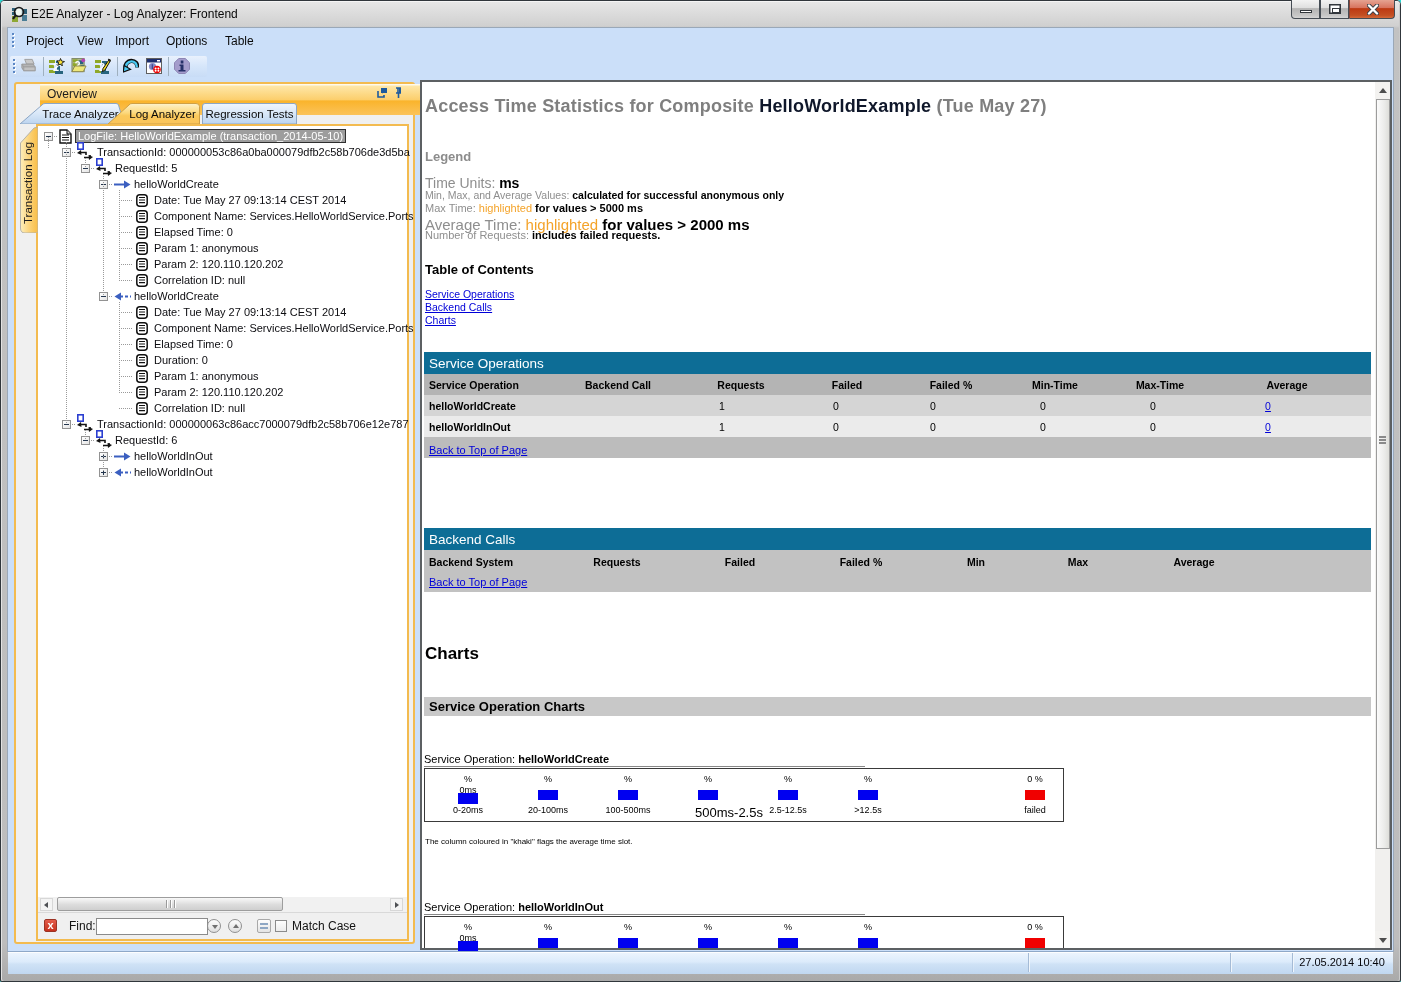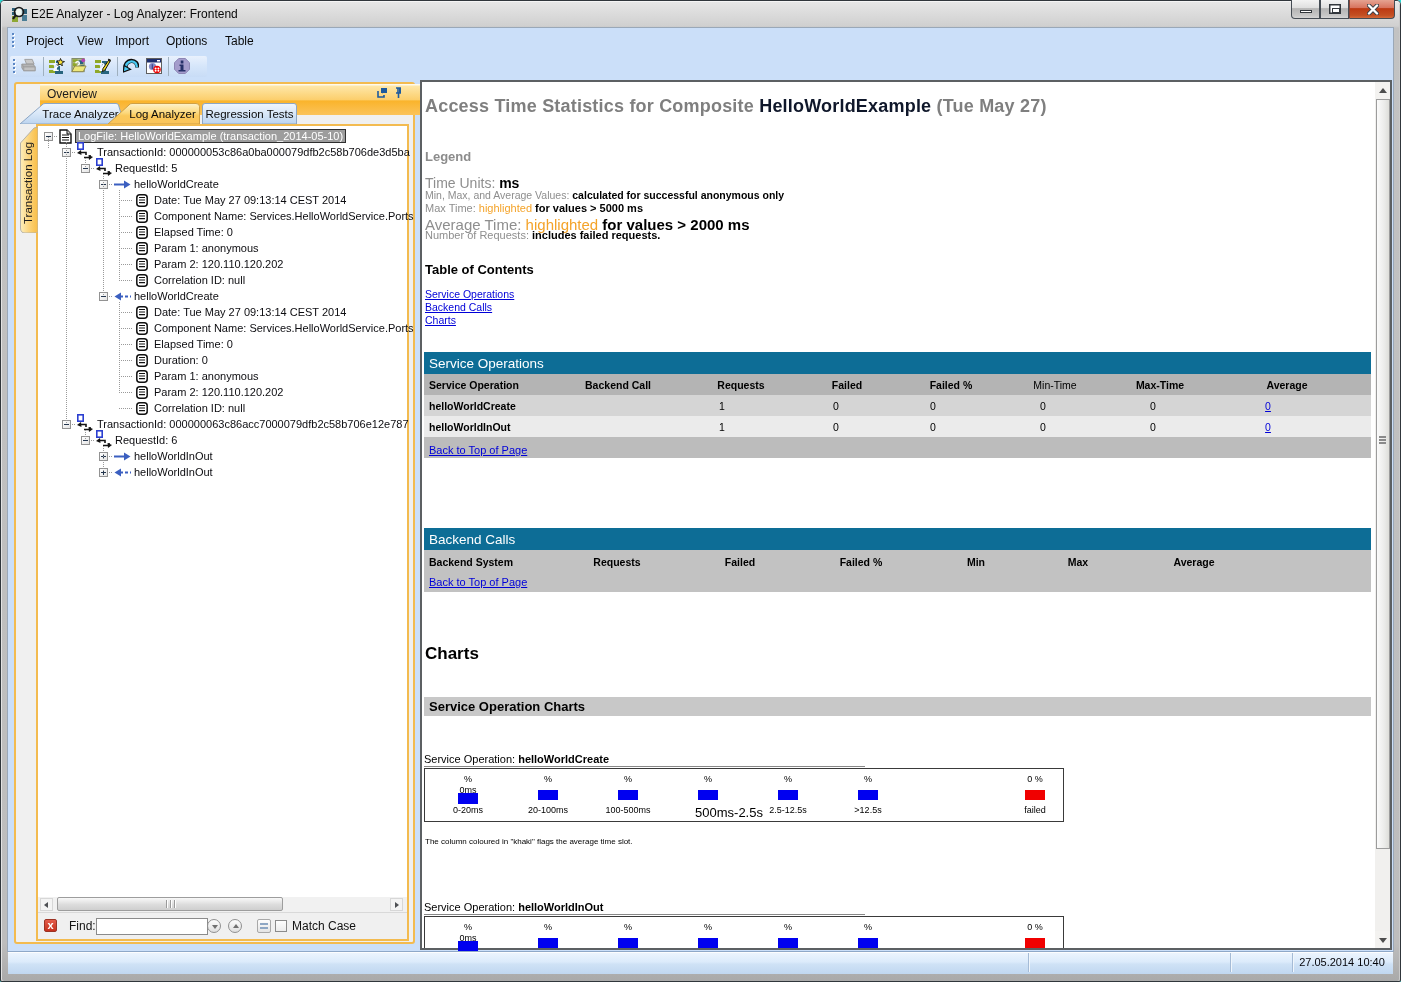--- a/index.html
+++ b/index.html
@@ -453,21 +453,21 @@
 <div class="rtext" style="left:429px;top:356px;font-size:13.5px;color:#fff">Service Operations</div>
 <div class="abs" style="left:424px;top:374px;width:947px;height:21px;background:#b4b4b4"></div>
 <div class="abs" style="left:424px;top:395px;width:947px;height:21px;background:#d5d5d5"></div>
 <div class="abs" style="left:424px;top:416px;width:947px;height:21px;background:#ebebeb"></div>
 <div class="abs" style="left:424px;top:437px;width:947px;height:21px;background:#bcbcbc"></div>
 <div class="rtext" style="left:429px;top:379px;font-size:10.5px;font-weight:bold;color:#000">Service Operation</div>
 <div class="rtext" style="left:618px;top:379px;font-size:10.5px;font-weight:bold;color:#000;transform:translateX(-50%)">Backend Call</div>
 <div class="rtext" style="left:741px;top:379px;font-size:10.5px;font-weight:bold;color:#000;transform:translateX(-50%)">Requests</div>
 <div class="rtext" style="left:847px;top:379px;font-size:10.5px;font-weight:bold;color:#000;transform:translateX(-50%)">Failed</div>
 <div class="rtext" style="left:951px;top:379px;font-size:10.5px;font-weight:bold;color:#000;transform:translateX(-50%)">Failed %</div>
-<div class="rtext" style="left:1055px;top:379px;font-size:10.5px;font-weight:normal;color:#000;transform:translateX(-50%)">Min-Time</div>
+<div class="rtext" style="left:1055px;top:379px;font-size:10.5px;font-weight:bold;color:#000;transform:translateX(-50%)">Min-Time</div>
 <div class="rtext" style="left:1160px;top:379px;font-size:10.5px;font-weight:bold;color:#000;transform:translateX(-50%)">Max-Time</div>
 <div class="rtext" style="left:1287px;top:379px;font-size:10.5px;font-weight:bold;color:#000;transform:translateX(-50%)">Average</div>
 <div class="rtext" style="left:429px;top:400px;font-size:10.5px;font-weight:bold;color:#000">helloWorldCreate</div>
 <div class="rtext" style="left:722px;top:400px;font-size:10.5px;color:#000;transform:translateX(-50%)">1</div>
 <div class="rtext" style="left:836px;top:400px;font-size:10.5px;color:#000;transform:translateX(-50%)">0</div>
 <div class="rtext" style="left:933px;top:400px;font-size:10.5px;color:#000;transform:translateX(-50%)">0</div>
 <div class="rtext" style="left:1043px;top:400px;font-size:10.5px;color:#000;transform:translateX(-50%)">0</div>
 <div class="rtext" style="left:1153px;top:400px;font-size:10.5px;color:#000;transform:translateX(-50%)">0</div>
 <div class="rtext" style="left:1268px;top:400px;font-size:10.5px;transform:translateX(-50%)"><a class="rlink" href="#">0</a></div>
 <div class="rtext" style="left:429px;top:421px;font-size:10.5px;font-weight:bold;color:#000">helloWorldInOut</div>

